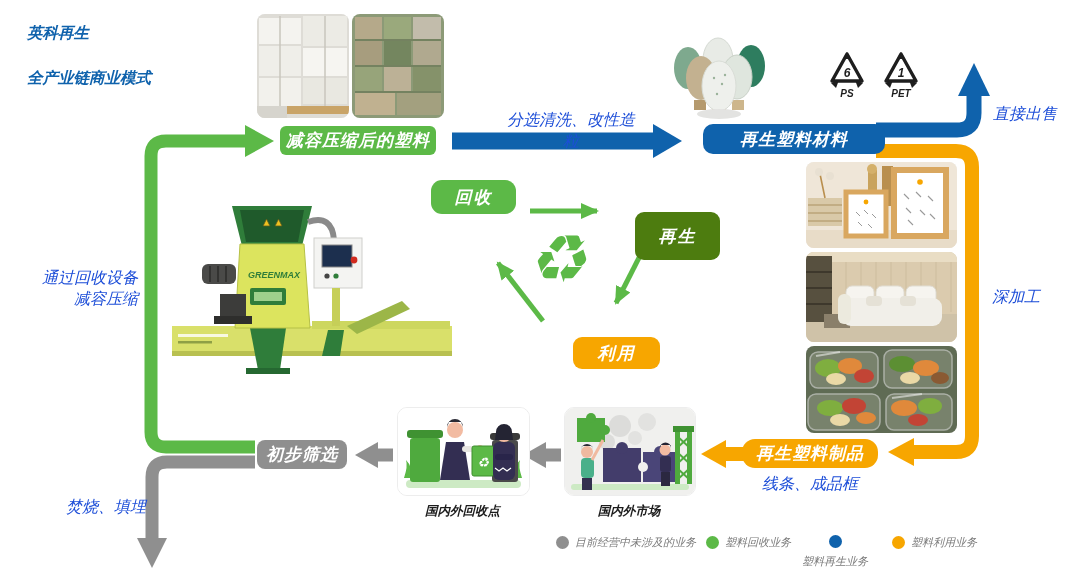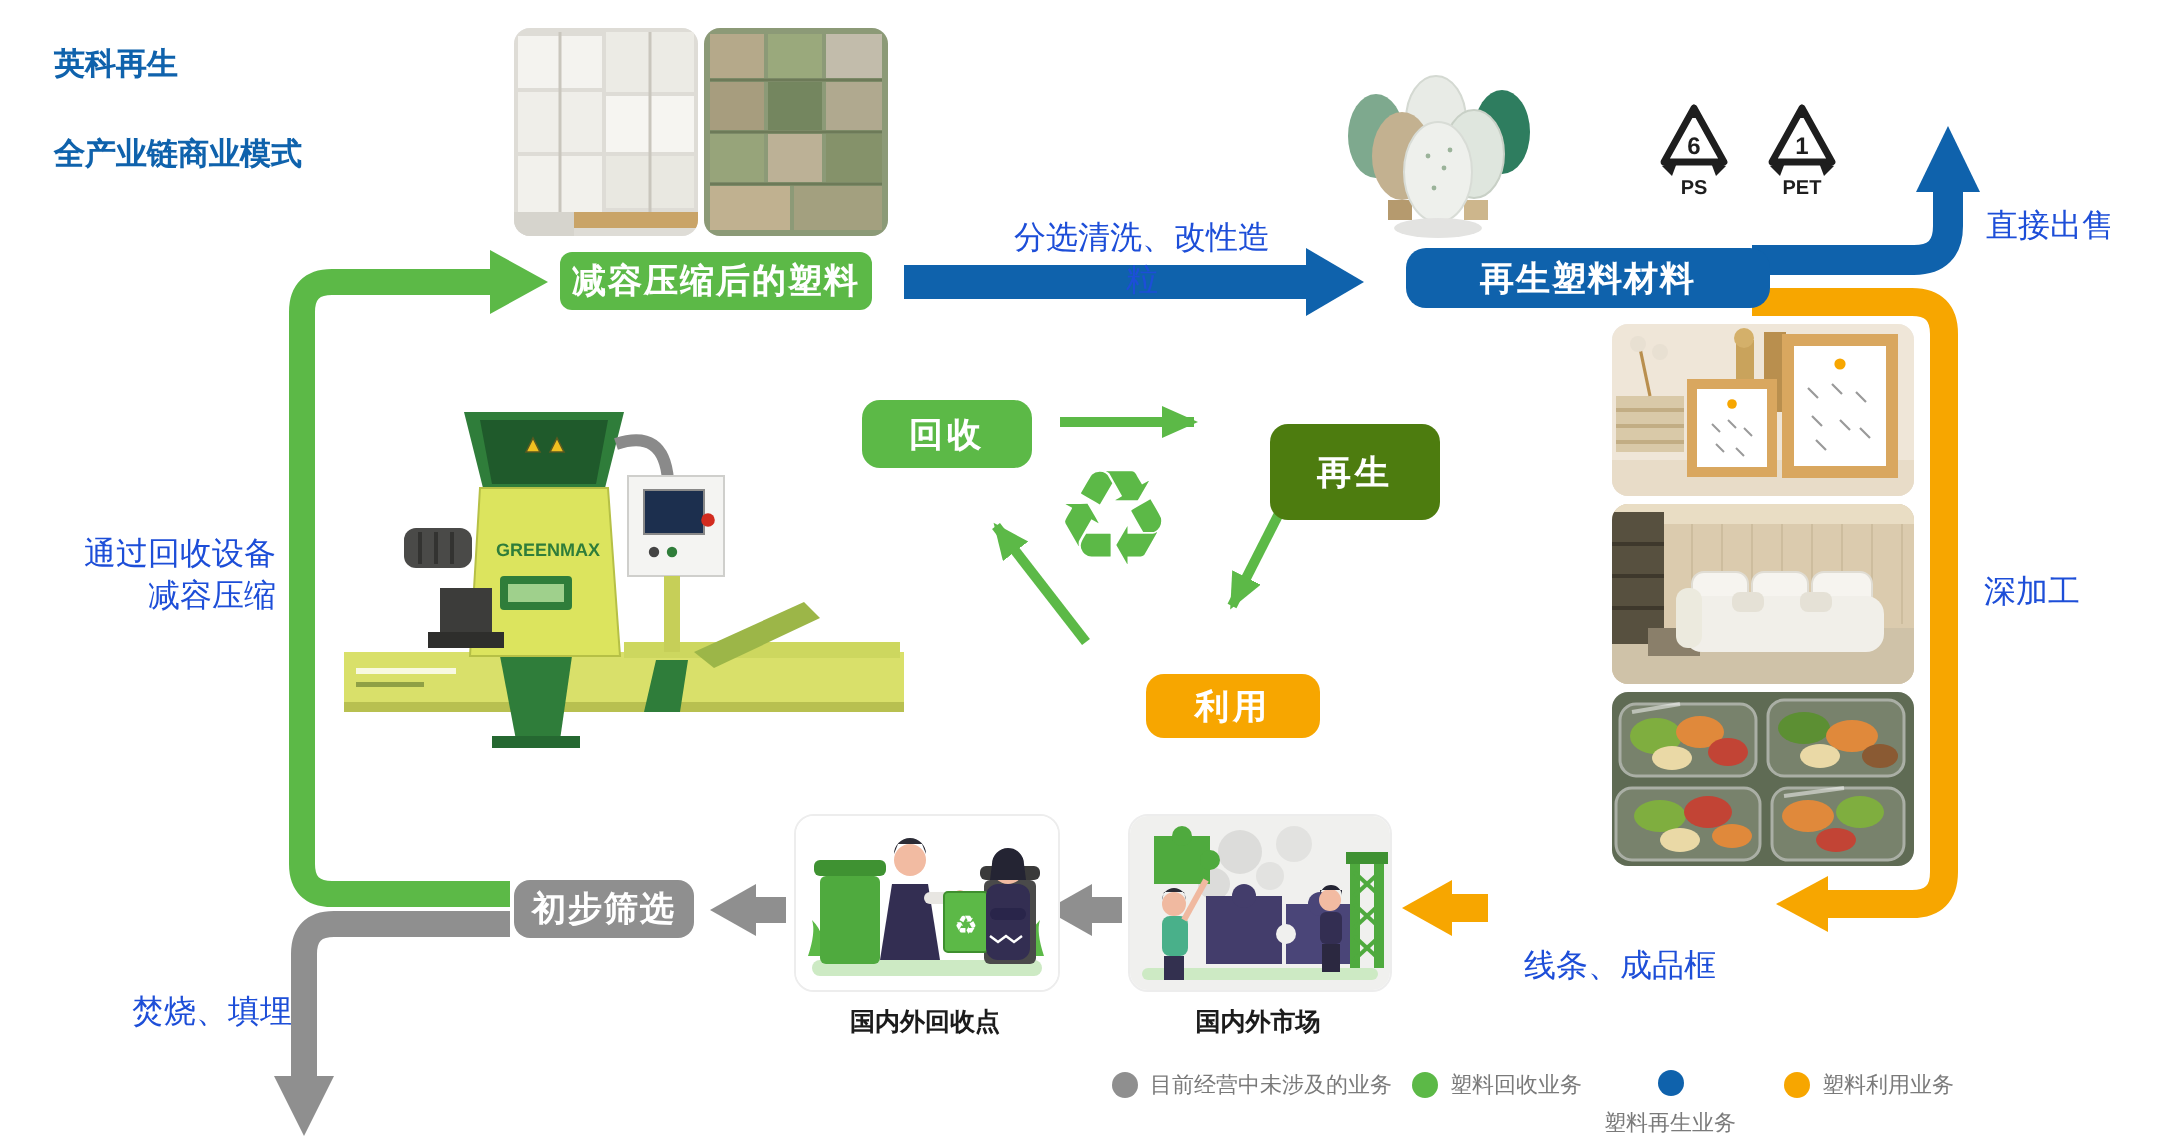--- a/index.html
+++ b/index.html
@@ -1,17 +1,17 @@
 <!DOCTYPE html>
 <html><head>
 <meta charset="utf-8">
 <style>
   html,body{margin:0;padding:0;background:#fff;}
   .stage{position:relative;width:1080px;height:574px;background:#ffffff;
-         font-family:"Liberation Sans",sans-serif;overflow:hidden;}
+         font-family:"Liberation Sans",sans-serif;overflow:hidden;font-style:italic;}
   .abs{position:absolute;}
   .title{position:absolute;left:27px;top:22px;color:#0f62ac;font-size:15.5px;
          font-weight:bold;line-height:1.45;white-space:pre-line;}
   .chip{position:absolute;color:#fff;font-weight:bold;font-size:17px;
         display:flex;align-items:center;justify-content:center;letter-spacing:1px;}
   .chip.green{background:#5cb947;}
   .chip.blue{background:#0f62ac;margin-left:10px;}
   .chip.orange{background:#f7a600;}
   .chip.gray{background:#8f8f8f;}
   .cyc{position:absolute;color:#fff;font-weight:bold;font-size:17px;border-radius:9px;
@@ -142,27 +142,28 @@
     <polygon points="35,33 30,38 27,30" fill="#1e1e1e"></polygon>
     <text x="19" y="27" text-anchor="middle" font-size="12" font-weight="bold" fill="#1e1e1e">1</text>
     <text x="19" y="47" text-anchor="middle" font-size="10" font-weight="bold" fill="#1e1e1e">PET</text>
   </svg>
 
   <div class="chip green" style="left:280px;top:126px;width:156px;height:29px;border-radius:6px;">减容压缩后的塑料</div>
   <div class="note" style="left:503px;top:110px;width:136px;text-align:center;">分选清洗、改性造粒</div>
   <div class="chip blue" style="left:693px;top:124px;width:182px;height:30px;border-radius:10px;">再生塑料材料</div>
   <div class="note" style="left:993px;top:104px;">直接出售</div>
   <div class="note" style="left:992px;top:287px;">深加工</div>
+  <div class="chip orange" style="left:742px;top:439px;width:136px;height:29px;border-radius:13px;">再生塑料制品</div>
   <div class="note" style="left:745px;top:474px;width:130px;text-align:center;">线条、成品框</div>
   <div class="chip gray" style="left:257px;top:440px;width:90px;height:29px;border-radius:8px;">初步筛选</div>
   <div class="note" style="left:30px;top:268px;width:108px;text-align:right;"><span>通过回收设备</span><br>
        <span>减容压缩</span></div>
   <div class="note" style="left:66px;top:497px;">焚烧、填埋</div>
 
-  <div class="cyc" style="left:431px;top:200px;width:85px;height:34px;background:#5cb947;">回收</div>
+  <div class="cyc" style="left:431px;top:180px;width:85px;height:34px;background:#5cb947;border-radius:11px;">回收</div>
   <div class="cyc" style="left:635px;top:212px;width:85px;height:48px;background:#4d7c0f;">再生</div>
   <div class="cyc" style="left:533px;top:337px;width:87px;height:32px;background:#f7a600;margin-left:40px;">利用</div>
   <div class="emblem">♻</div>
 
   <svg class="abs" style="left:162px;top:198px;" width="300" height="195" viewBox="0 0 300 195">
     <rect x="10" y="128" width="280" height="30" fill="#d9e06a"></rect>
     <rect x="10" y="153" width="280" height="5" fill="#b8c050"></rect>
     <rect x="150" y="123" width="138" height="8" fill="#cdd75f"></rect>
     <polygon points="185,128 240,103 248,111 195,136" fill="#9cb648"></polygon>
     <rect x="16" y="136" width="50" height="3" fill="#ffffff" opacity="0.8"></rect>

